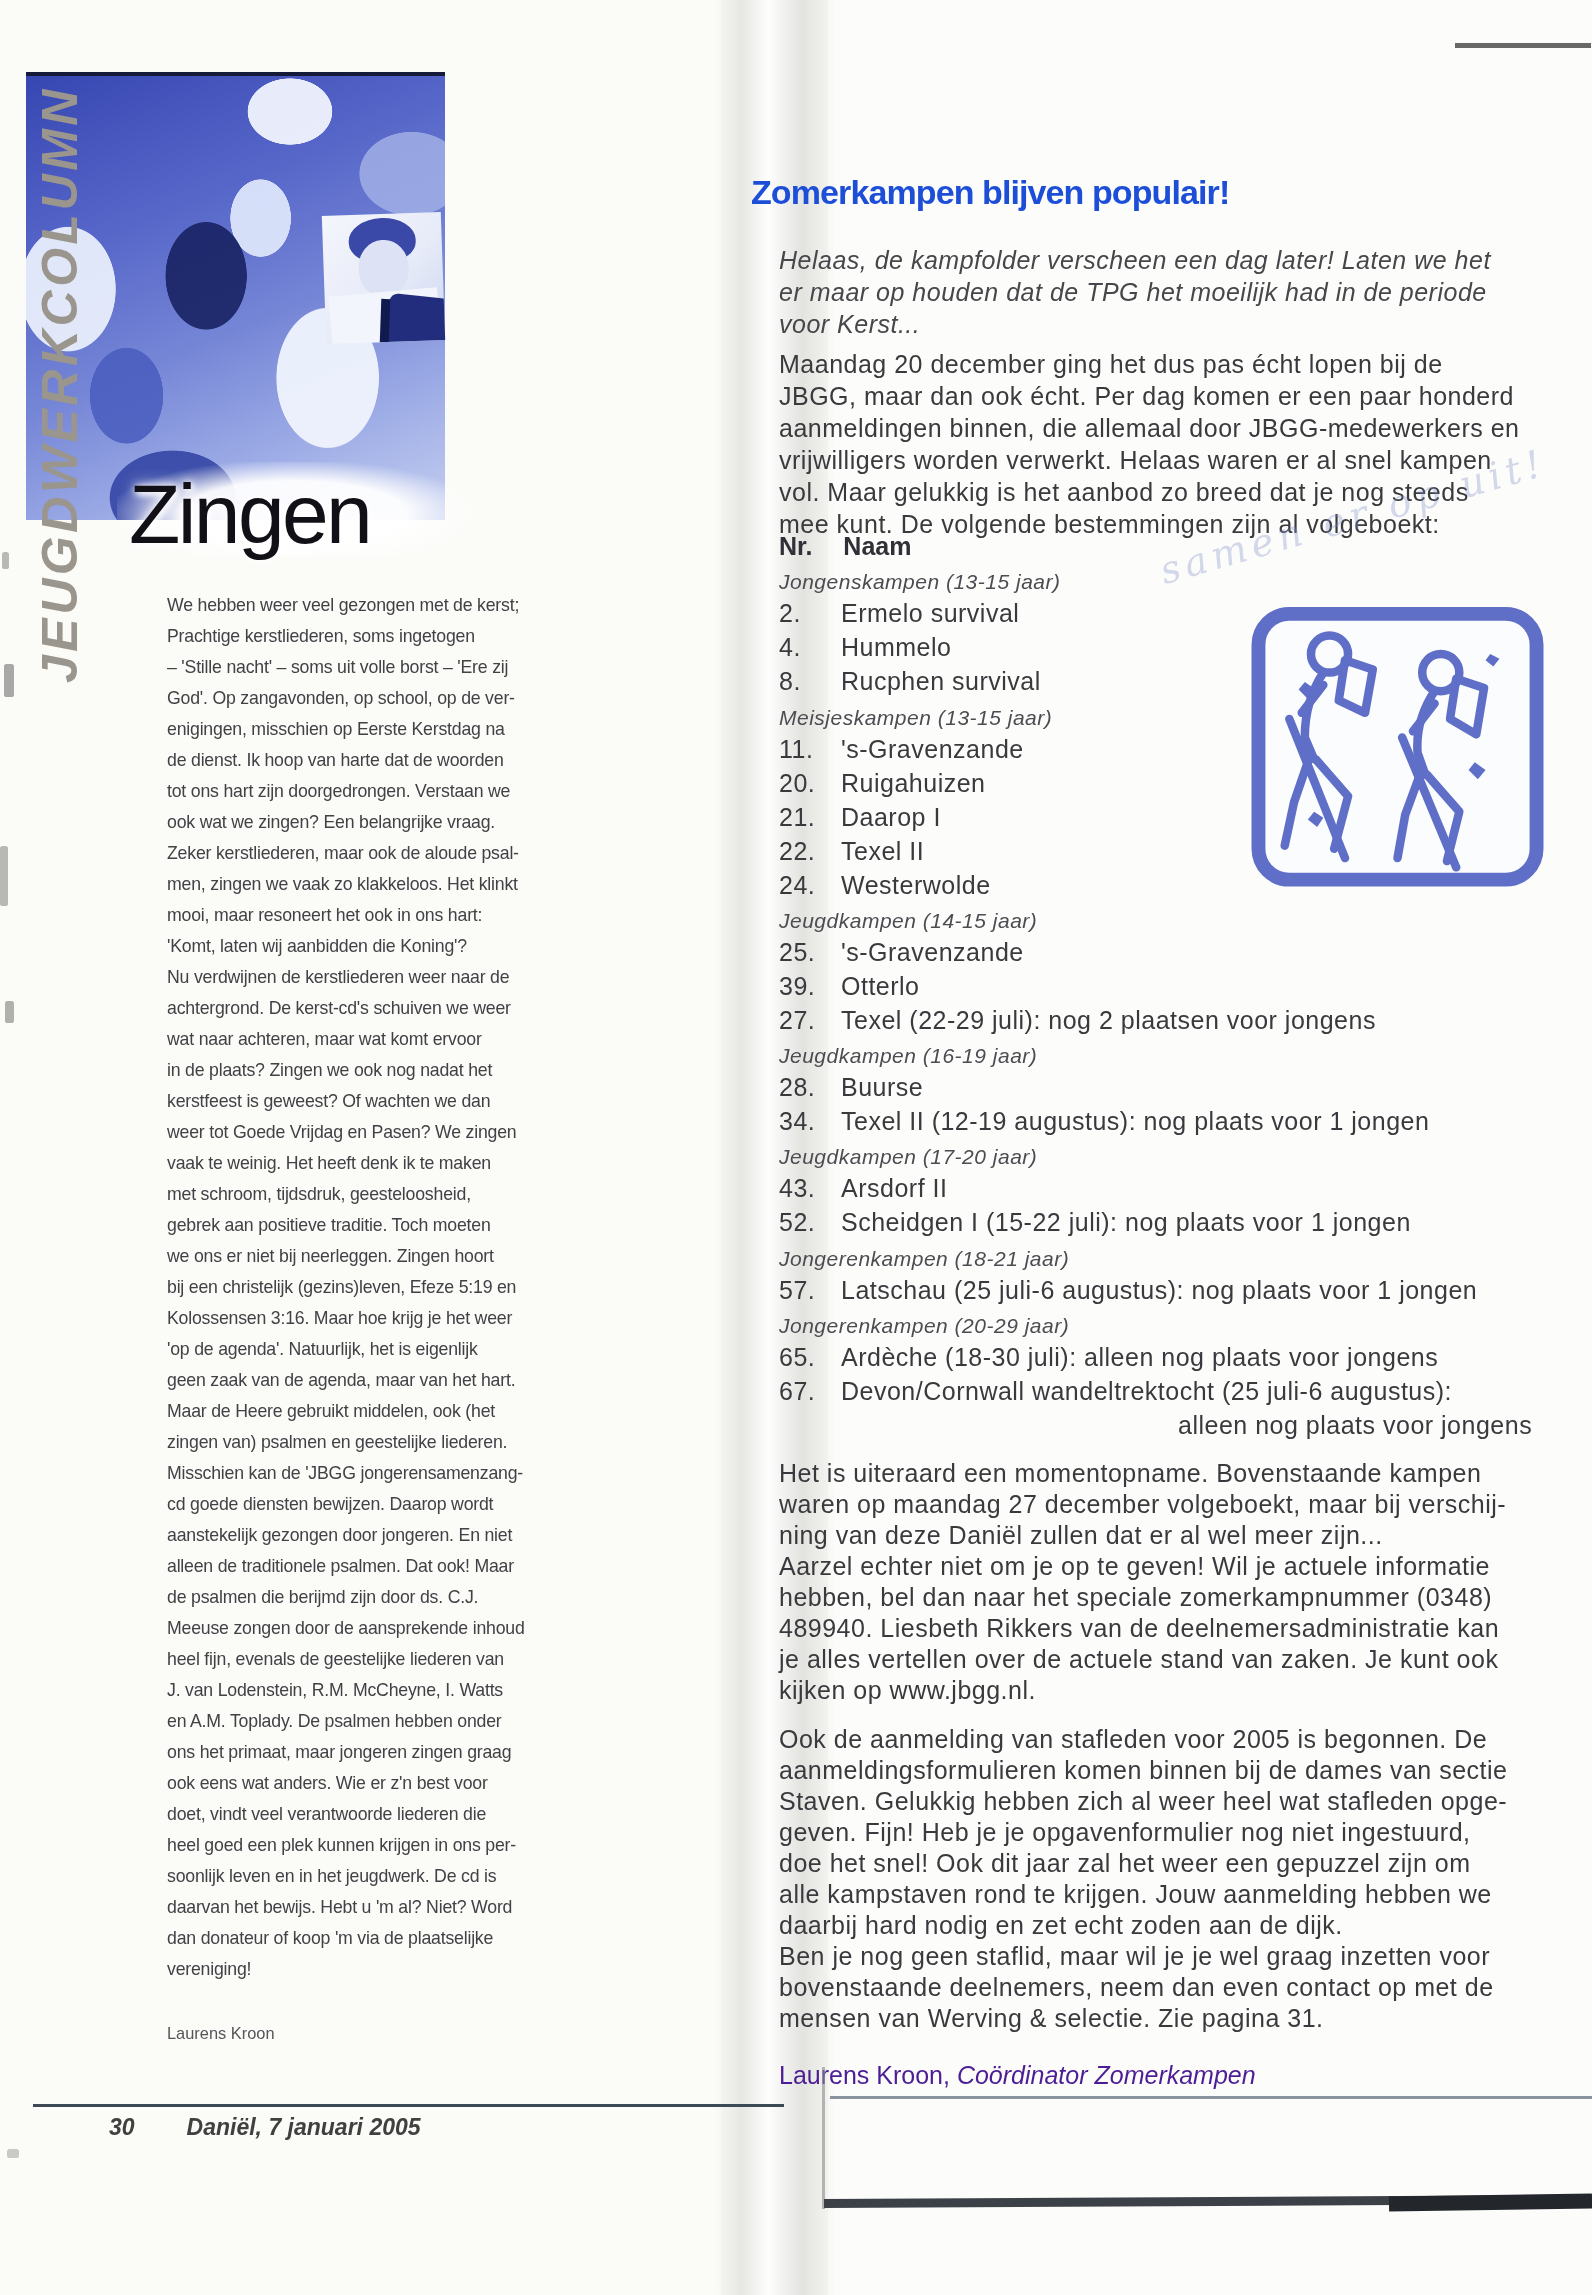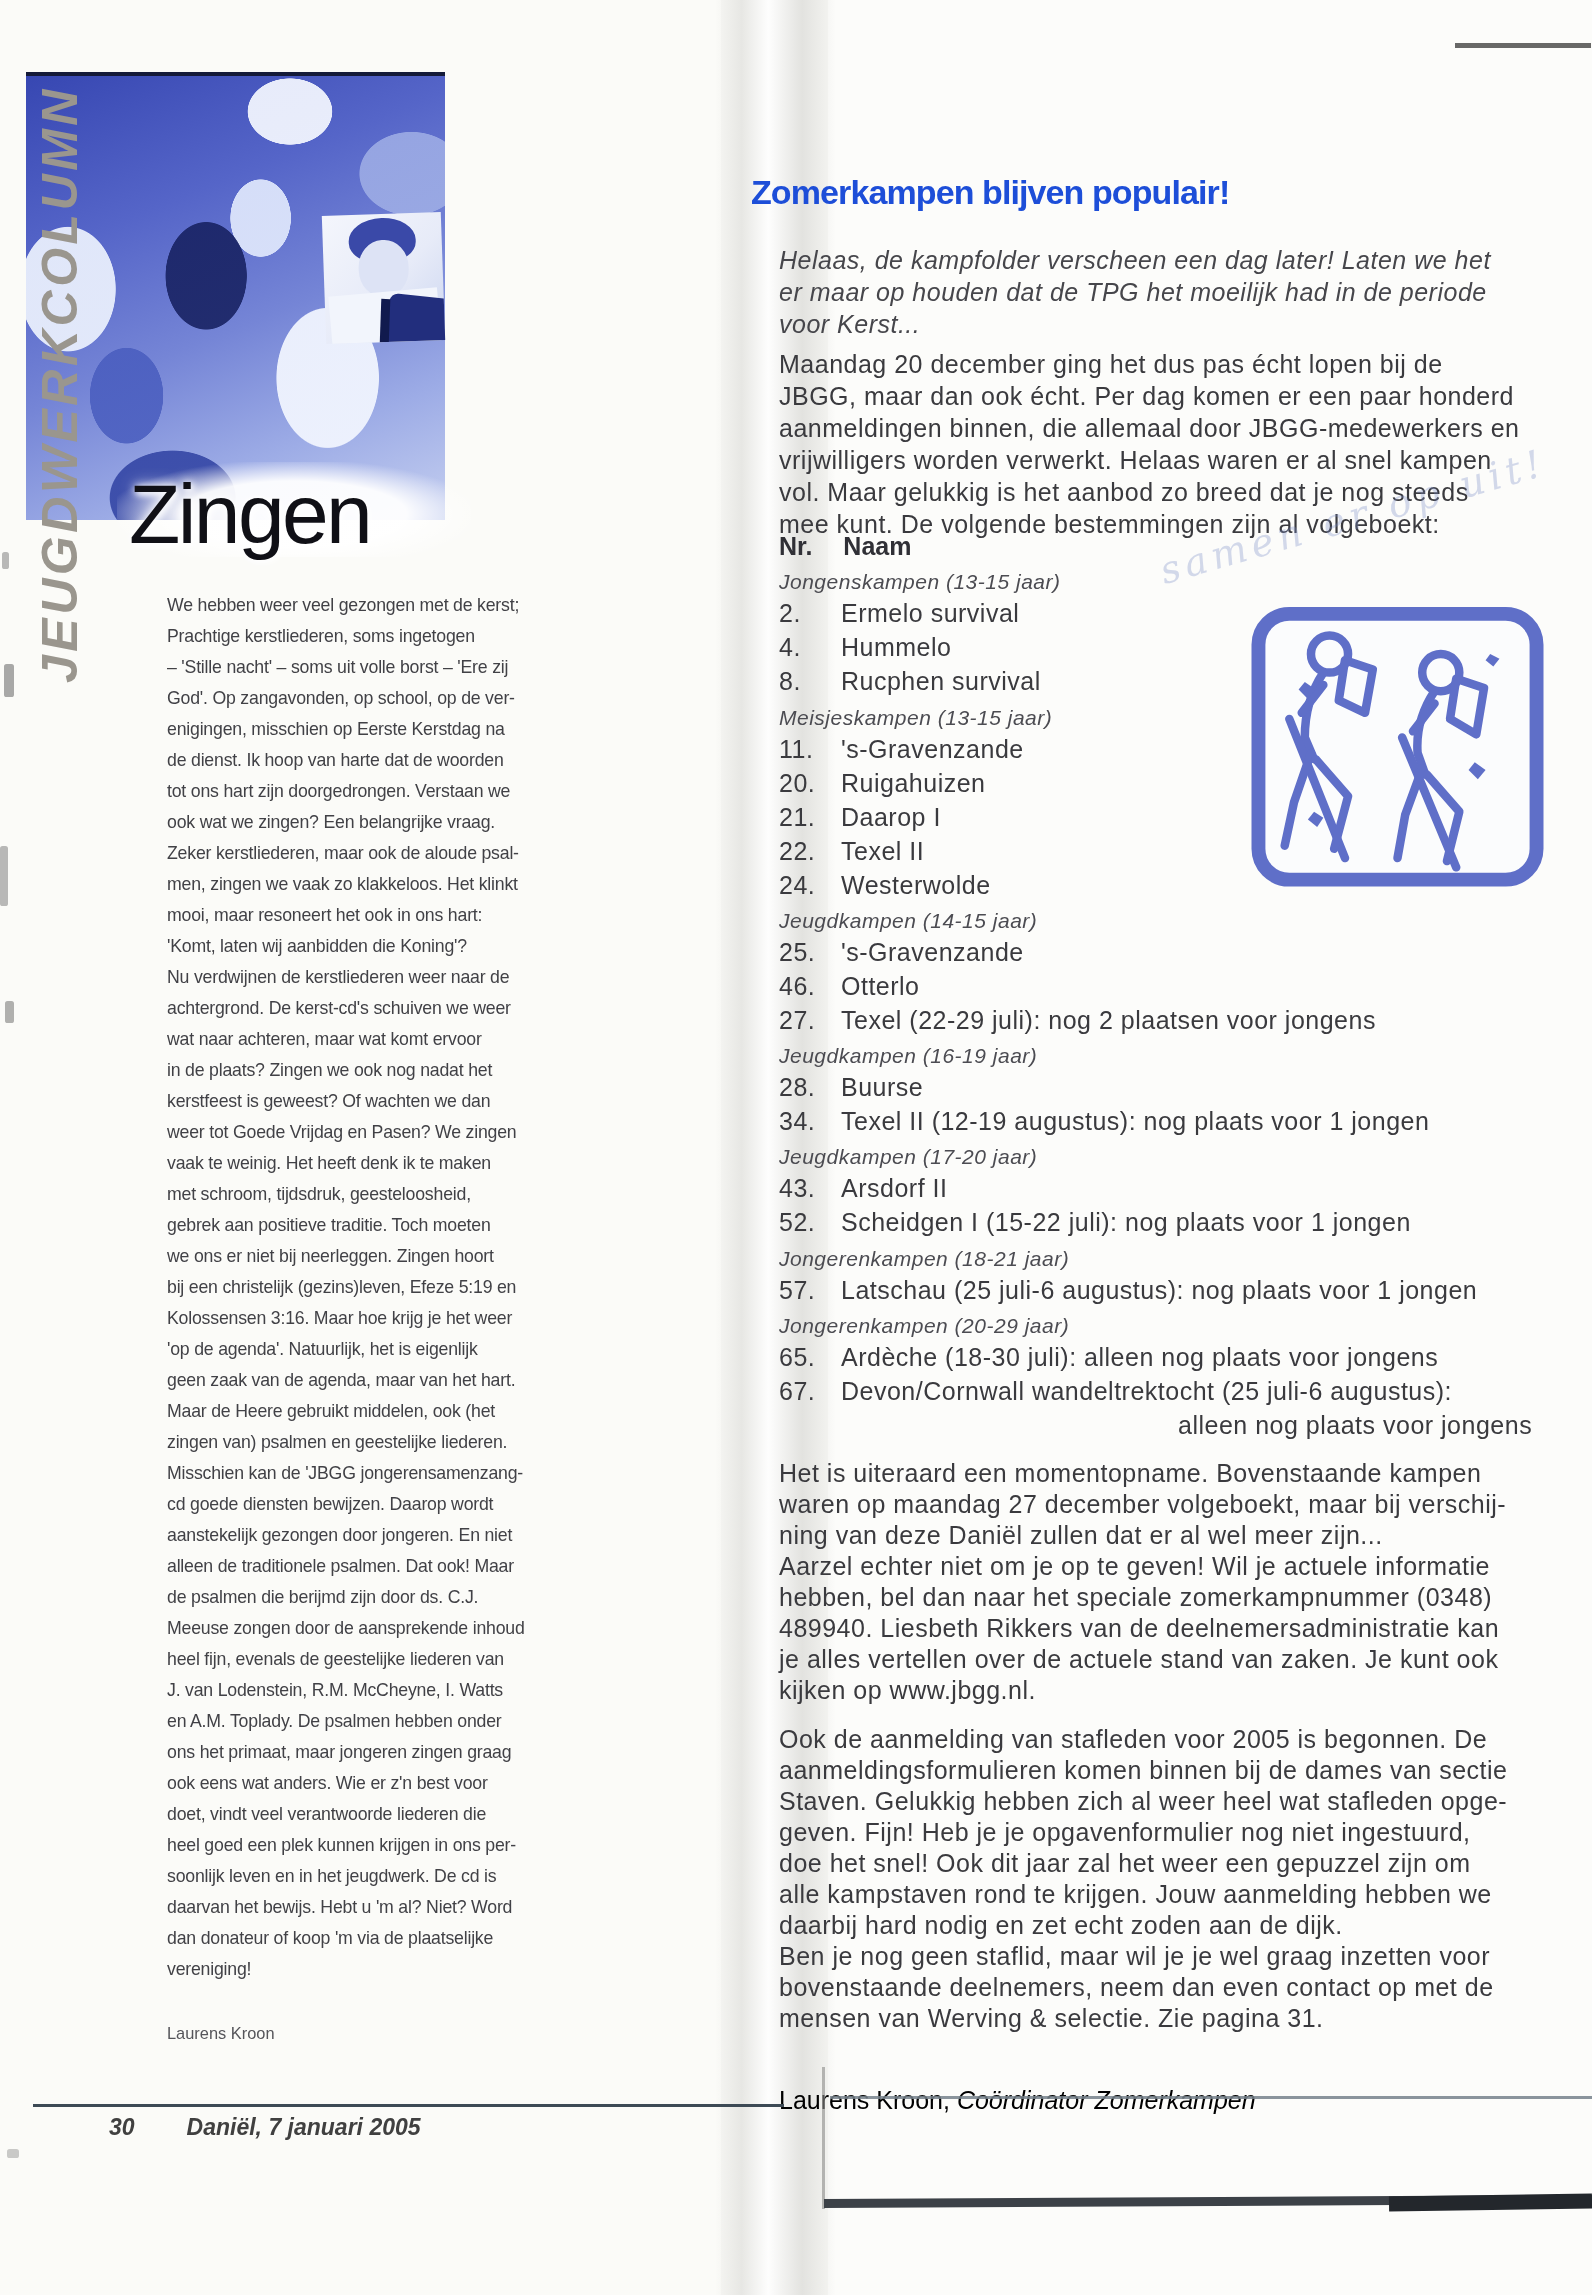--- a/index.html
+++ b/index.html
@@ -61,21 +61,21 @@
   .r-para2{top:348px;}
   .r-nrnaam{position:absolute;left:779px;top:532px;font-weight:700;font-size:25px;color:#303036;}
   .r-nrnaam .naam{margin-left:31px;}
   .camp-list{position:absolute;left:779px;top:566px;width:777px;}
   .camp-row{display:flex;height:34px;align-items:flex-start;font-size:25px;letter-spacing:0.5px;color:#3a3a3e;white-space:pre;}
   .camp-nr{width:62px;flex:none;}
   .camp-row.type-group{font-style:italic;font-size:21px;color:#4c4c52;padding-top:4.3px;height:29px;}
   .camp-row.type-cont{padding-left:399px;}
   .r-para3{top:1458px;line-height:31px;}
   .r-para4{top:1724px;line-height:31px;}
-  .r-signature{position:absolute;left:779px;top:2061px;font-size:25px;color:#000000;margin-top:25px;}
+  .r-signature{position:absolute;left:779px;top:2061px;font-size:25px;color:#4c1d95;}
   .r-signature .role{font-style:italic;}
   .watermark{position:absolute;left:1167px;top:549px;width:414px;
     transform:rotate(-16deg);transform-origin:0 100%;
     font-family:"DejaVu Serif", serif;font-style:italic;font-size:38px;letter-spacing:5.2px;
     color:rgba(120,140,200,.32);white-space:pre;}
   .stamp{position:absolute;left:1243px;top:595px;width:309px;height:302px;}
 </style>
 </head>
 <body>
 
@@ -210,21 +210,21 @@
       </div>
       <div class="camp-row type-group">
         
         <span class="camp-name">Jeugdkampen (14-15 jaar)</span>
       </div>
       <div class="camp-row type-item">
         <span class="camp-nr">25.</span>
         <span class="camp-name">'s-Gravenzande</span>
       </div>
       <div class="camp-row type-item">
-        <span class="camp-nr">46.</span>
+        <span class="camp-nr">39.</span>
         <span class="camp-name">Otterlo</span>
       </div>
       <div class="camp-row type-item">
         <span class="camp-nr">27.</span>
         <span class="camp-name">Texel (22-29 juli): nog 2 plaatsen voor jongens</span>
       </div>
       <div class="camp-row type-group">
         
         <span class="camp-name">Jeugdkampen (16-19 jaar)</span>
       </div>

